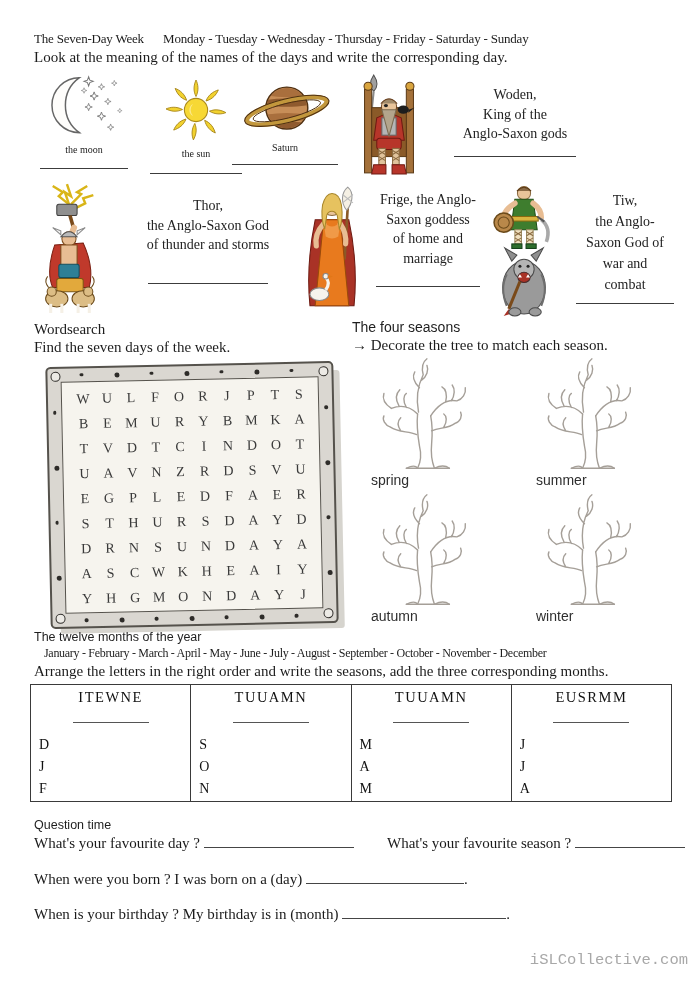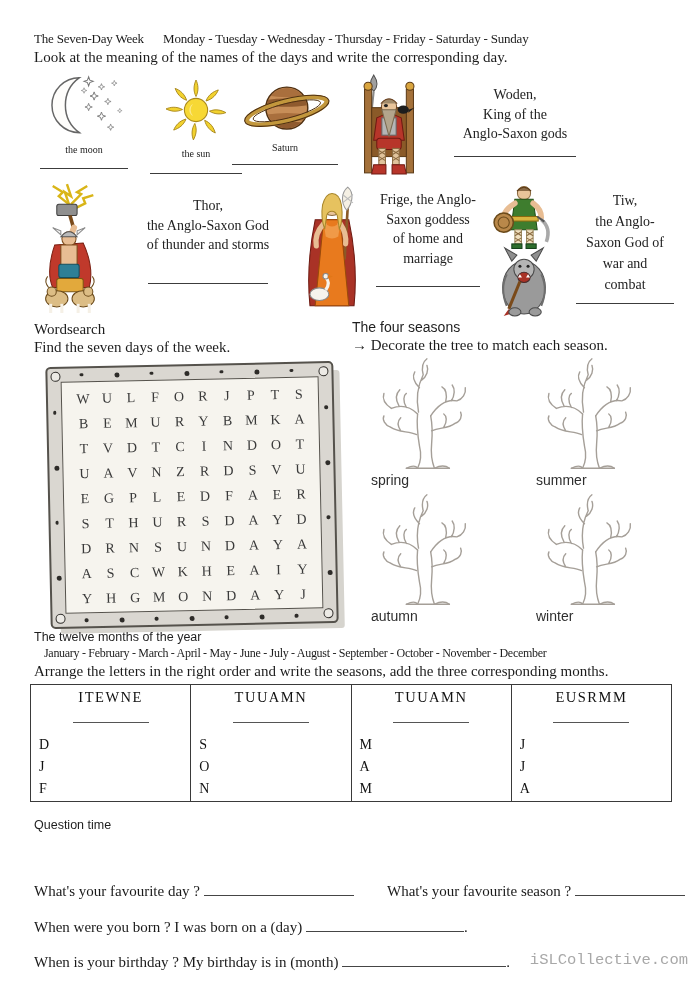--- a/index.html
+++ b/index.html
@@ -41,21 +41,21 @@
   #ut { position:absolute; left:30px; top:684px; width:642px; height:118px;
         border:1.6px solid #3a3a3a; display:flex; }
   .ut-col { position:relative; flex:1 1 0; border-right:1.4px solid #3a3a3a; }
   .ut-col:last-child { border-right:none; }
   .ut-head { position:absolute; top:4px; width:100%; text-align:center;
              font-size:14.5px; letter-spacing:1.5px; color:#111; }
   .ut-blank { position:absolute; top:37px; left:50%; transform:translateX(-50%);
               width:76px; border-bottom:1.3px solid #555; height:1px; }
   .ut-letter { position:absolute; left:8px; font-size:14px; color:#111; }
 
-  .q-serif { font-size:15px; color:#1a1a1a;margin-top:48px; }
+  .q-serif { font-size:15px; color:#1a1a1a; }
   #watermark { position:absolute; right:12px; top:951px; font-size:15.5px;
                color:var(--wm,#a8a8a8); font-family:Liberation Mono, monospace; }
 </style>
 </head>
 <body style="--ink: #1c1c1c; --wm: #a8a8a8;">
 
 <svg width="0" height="0" style="position:absolute" aria-hidden="true">
   <symbol id="bare-tree" viewBox="0 0 110 124">
     <g fill="none" stroke="#a59f98" stroke-width="1.5" stroke-linecap="round">
       <path d="M34,120 L80,120"></path>

